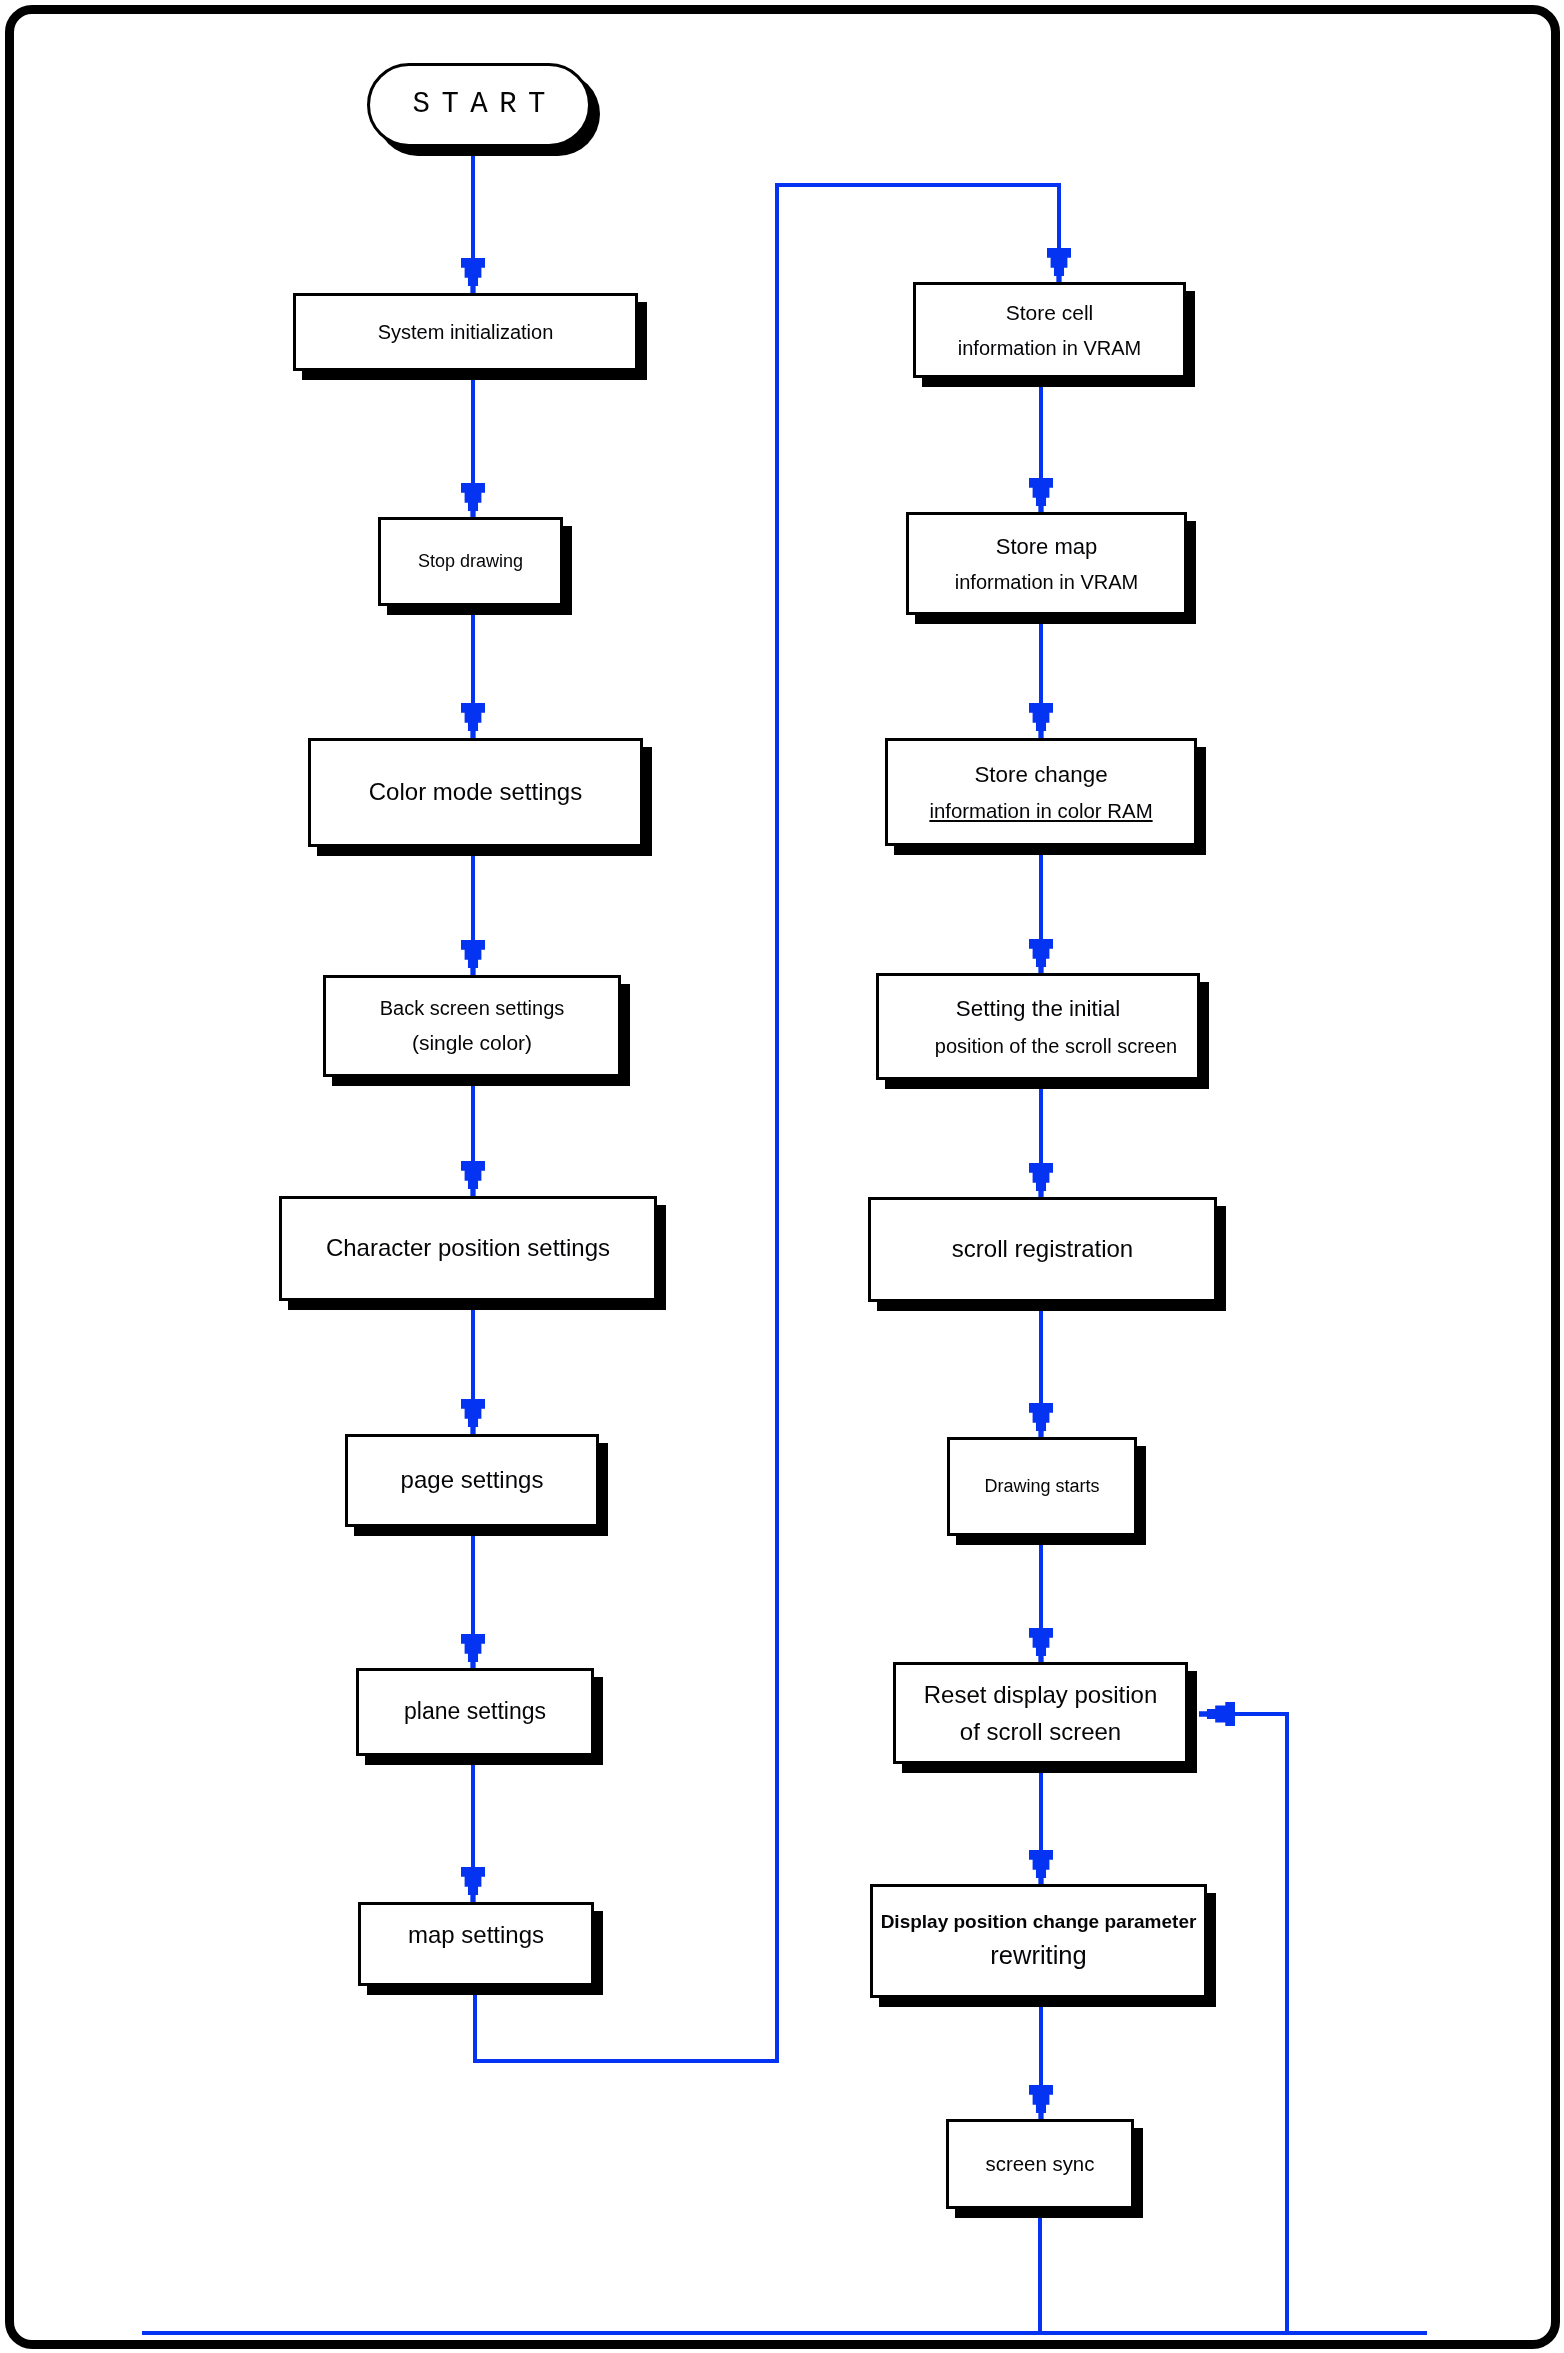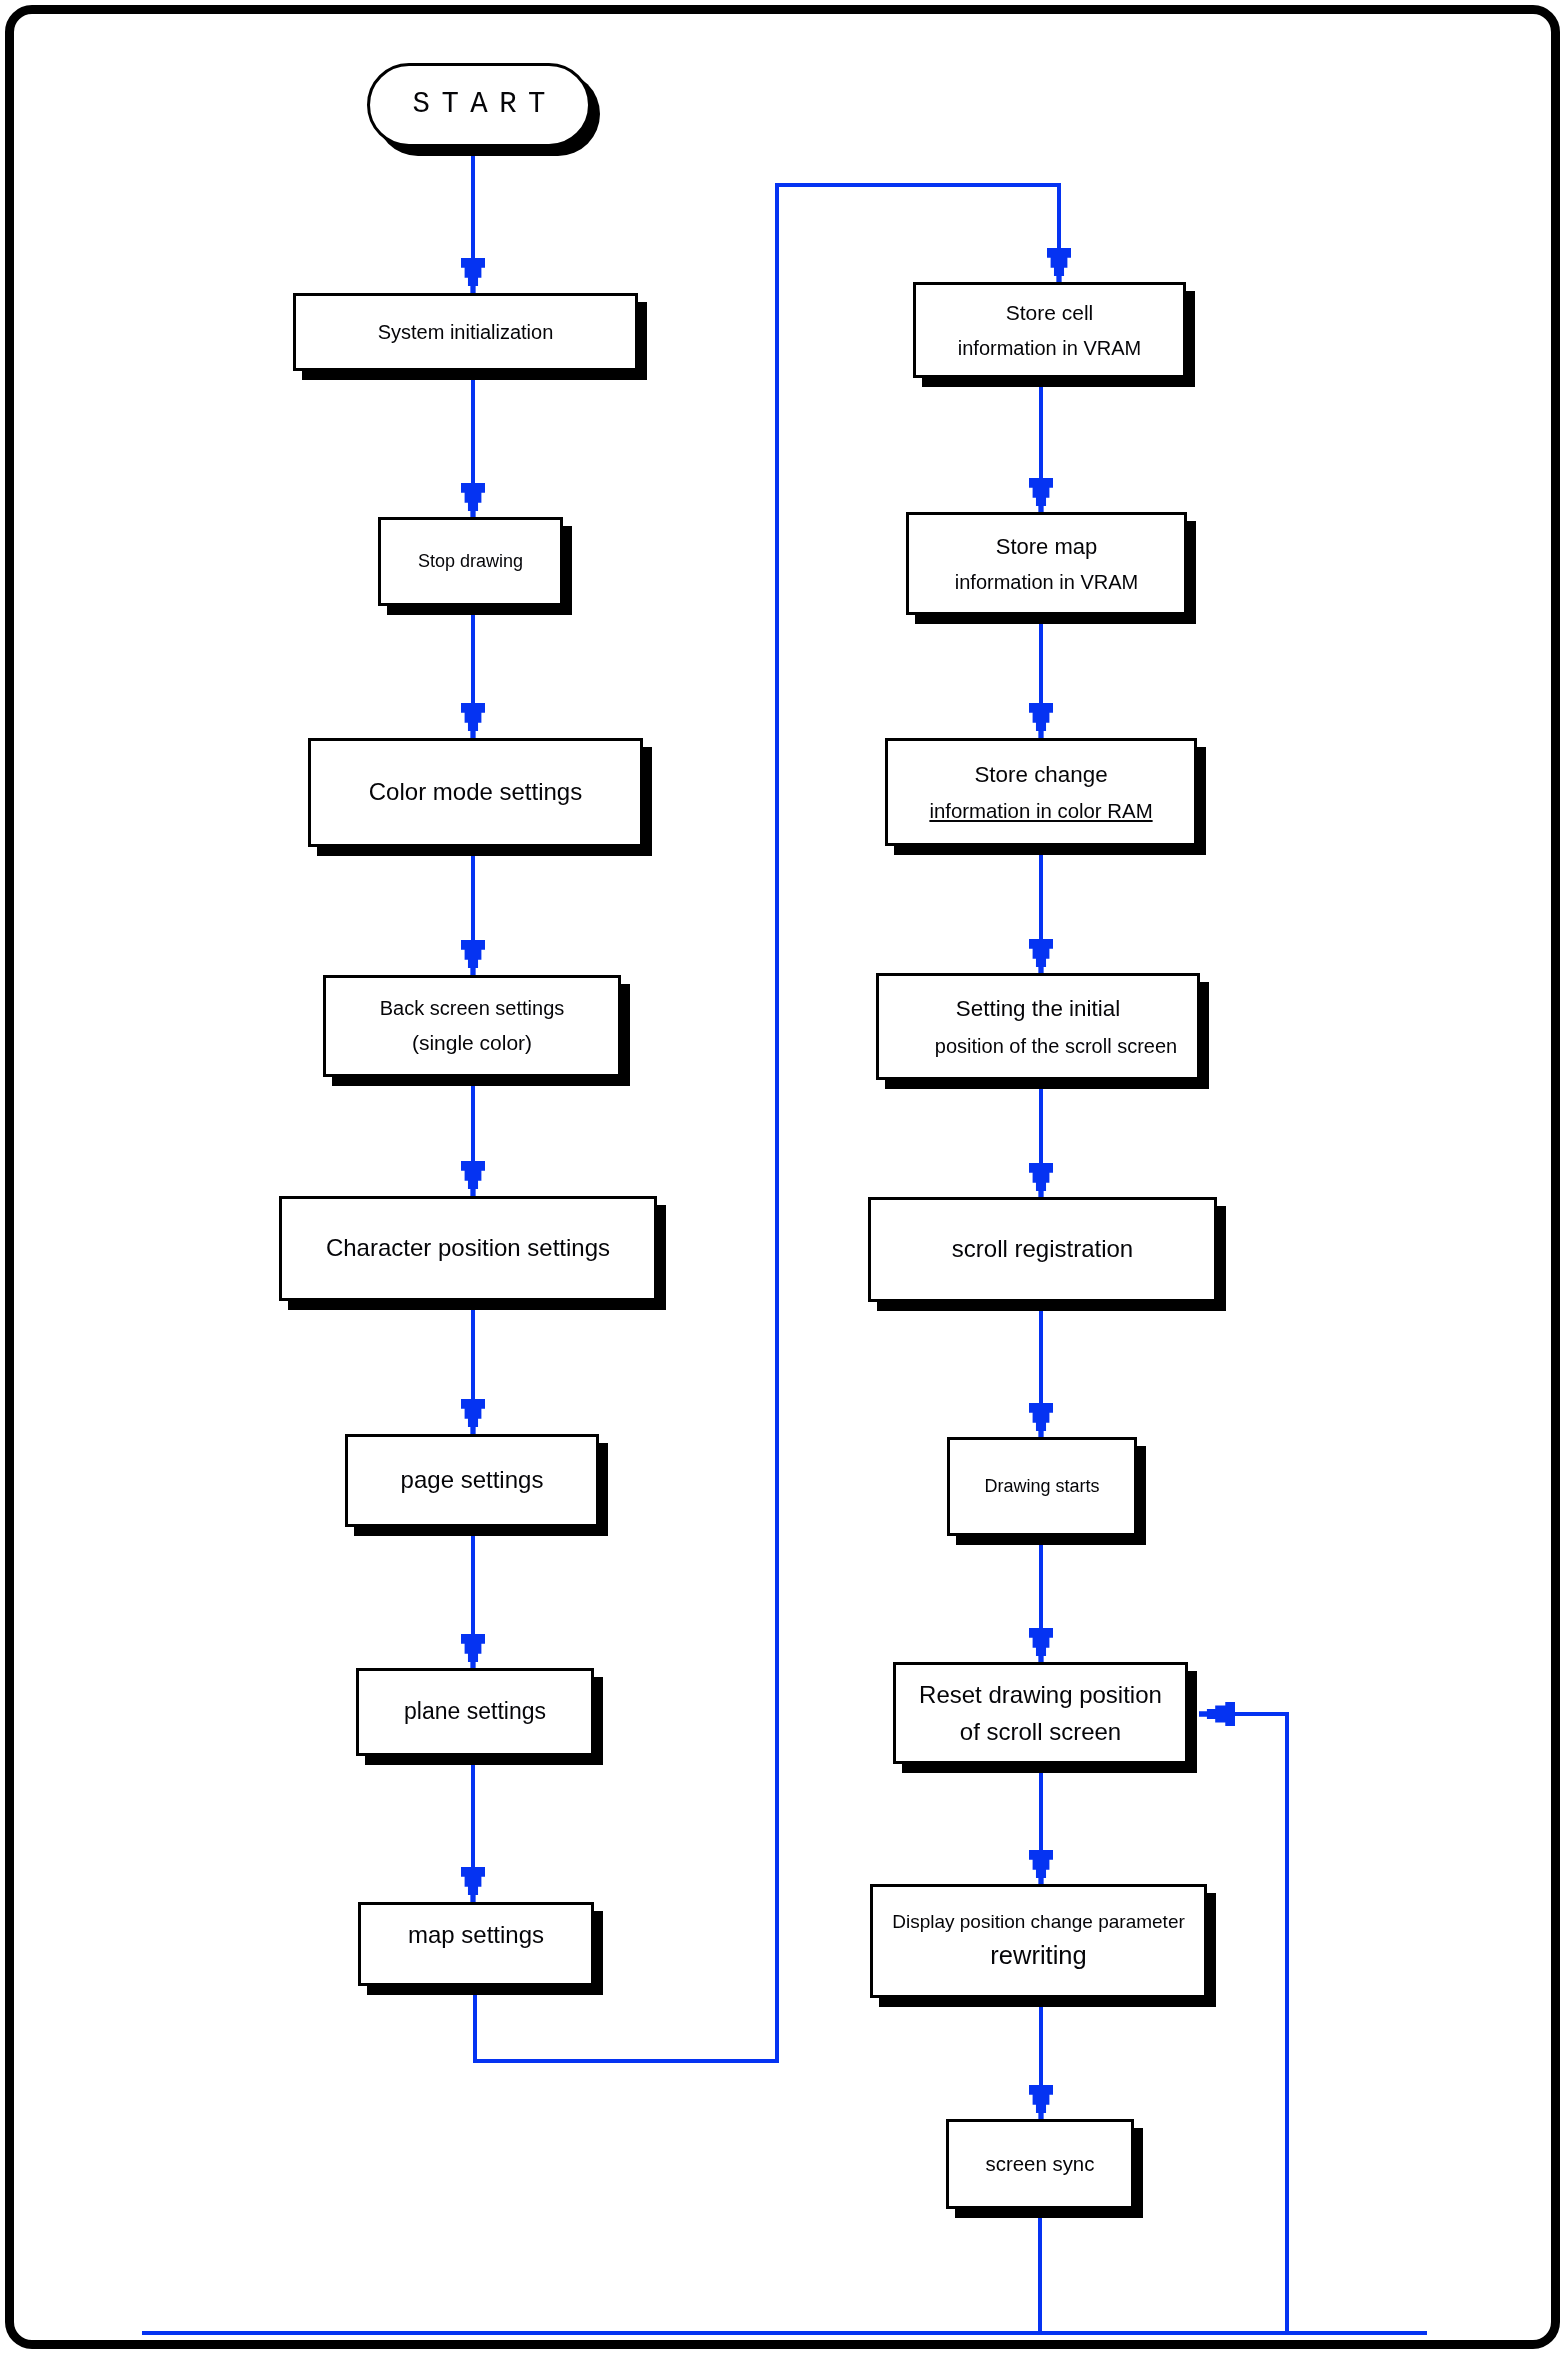--- a/index.html
+++ b/index.html
@@ -42,21 +42,21 @@
   #R3 .t1{font-size:22.4px;} #R3 .t2{font-size:20.4px;text-decoration:underline;}
   #R4{left:876px;top:973px;width:324px;height:107px;}
   #R4 .t1{font-size:22.4px;} #R4 .t2{font-size:20px;margin-left:36px;}
   #R5{left:868px;top:1197px;width:349px;height:105px;font-size:24px;}
   #R6{left:947px;top:1437px;width:190px;height:99px;font-size:18px;}
   #R7{left:893px;top:1662px;width:295px;height:102px;}
   #R7 span{line-height:1.55;}
   #R7 .t1{font-size:24px;} #R7 .t2{font-size:24px;}
   #R8{left:870px;top:1884px;width:337px;height:114px;}
   #R8 span{line-height:1.5;}
-  #R8 .t1{font-size:19px;} #R8 .t2{font-size:25.5px;}
+  #R8 .t1{font-size:19px;font-weight:bold;} #R8 .t2{font-size:25.5px;}
   #R9{left:946px;top:2119px;width:188px;height:90px;font-size:20.4px;}
 </style>
 </head>
 <body>
 
 <div class="frame"></div>
 
 <div class="box start" id="S0">
   <span class="t1">START</span>
 </div>
@@ -103,21 +103,21 @@
   <span class="t1">Setting the initial</span>
   <span class="t2">position of the scroll screen</span>
 </div>
 <div class="box" id="R5">
   <span class="t1">scroll registration</span>
 </div>
 <div class="box" id="R6">
   <span class="t1">Drawing starts</span>
 </div>
 <div class="box" id="R7">
-  <span class="t1">Reset drawing position</span>
+  <span class="t1">Reset display position</span>
   <span class="t2">of scroll screen</span>
 </div>
 <div class="box" id="R8">
   <span class="t1">Display position change parameter</span>
   <span class="t2">rewriting</span>
 </div>
 <div class="box" id="R9">
   <span class="t1">screen sync</span>
 </div>
 

